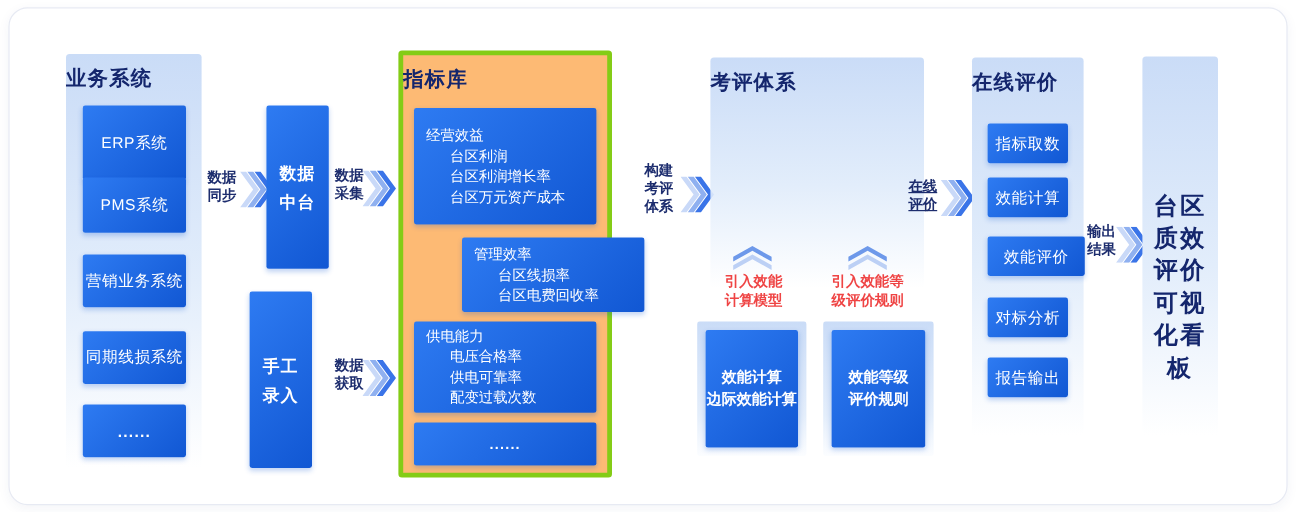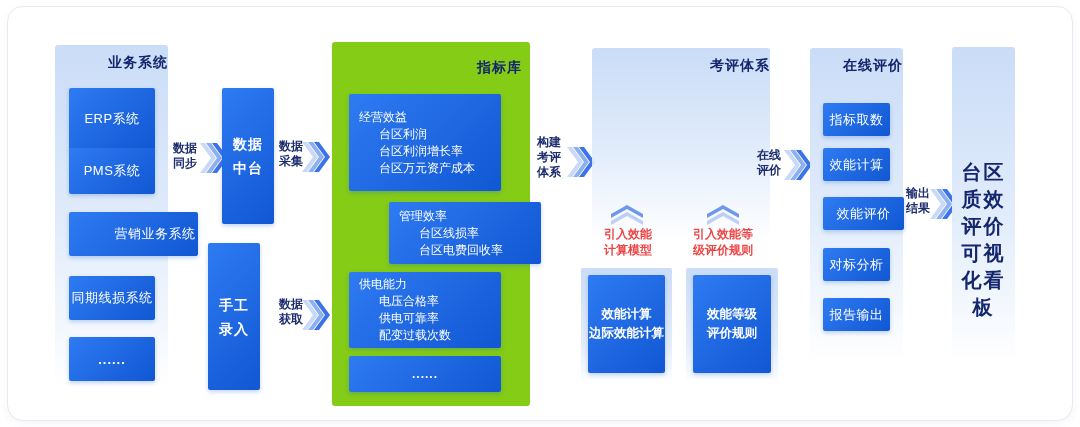--- a/index.html
+++ b/index.html
@@ -12,35 +12,35 @@
     border:1px solid #e7eaf3;border-radius:16px;background:#ffffff;
     box-shadow:0 3px 10px rgba(30,60,120,0.05);
   }
   .pre{white-space:pre-line;}
   
   .fade-panel{
     position:absolute;border-radius:3px;
     background:linear-gradient(180deg,#cadcf7 0%,#e2edfb 55%,rgba(240,247,255,0) 100%);
   }
   .panel-title{
-    font-weight:bold;font-size:14px;color:#14266d;text-align:right;
+    font-weight:bold;font-size:17px;color:#14266d;text-align:left;
     letter-spacing:1px;padding-top:9px;
   }
   
   .blue-box{
     position:absolute;border-radius:2px;color:#ffffff;
     background:linear-gradient(135deg,#2e7bf2 0%,#1157d3 100%);
     display:flex;align-items:center;justify-content:center;text-align:center;
     box-shadow:0 2px 4px rgba(17,87,211,0.25);
   }
   .biz-item{font-size:13px;letter-spacing:0.5px;}
   .pillar{font-size:14px;font-weight:bold;line-height:24px;letter-spacing:1px;}
   
   .indicator-panel{
-    position:absolute;background:#84cc16;border:8px solid #84cc16;border-radius:3px;padding-left:12px;
+    position:absolute;background:#fdba74;border:4px solid #84cc16;border-radius:3px;
   }
   .group-box{
     position:absolute;border-radius:2px;color:#ffffff;
     background:linear-gradient(135deg,#2e7bf2 0%,#1157d3 100%);
     display:flex;flex-direction:column;justify-content:center;
     font-size:12px;line-height:17px;box-shadow:0 2px 4px rgba(17,87,211,0.25);
   }
   .group-title{padding-left:10px;}
   .group-item{padding-left:30px;}
   .group-dots{text-align:center;letter-spacing:1px;font-weight:bold;}
@@ -89,21 +89,21 @@
         <path d="M2 16 L18 7 L34 16 L34 20 L18 11 L2 20 Z" fill="#bcd0f5"></path>
       </g>
     </defs>
   </svg>
 
   <div class="fade-panel" style="left:55px;top:45px;width:113px;height:345px;">
     <div class="panel-title">业务系统</div>
   </div>
   <div class="blue-box biz-item" style="left:69px;top:88px;width:86px;height:62px;">ERP系统</div>
   <div class="blue-box biz-item" style="left:69px;top:148px;width:86px;height:46px;">PMS系统</div>
-  <div class="blue-box biz-item" style="left:69px;top:212px;width:86px;height:44px;padding-left:43px;">营销业务系统</div>
+  <div class="blue-box biz-item" style="left:69px;top:212px;width:86px;height:44px;">营销业务系统</div>
   <div class="blue-box biz-item" style="left:69px;top:276px;width:86px;height:44px;">同期线损系统</div>
   <div class="blue-box biz-item" style="left:69px;top:337px;width:86px;height:44px;font-weight:bold;letter-spacing:1px;">......</div>
 
   <div class="arrow-label pre" style="left:169px;top:141px;width:32px;">数据
 同步</div>
   <svg class="chev" style="left:200px;top:143px;" width="28" height="30" viewBox="0 0 28 30">
       <use href="#chev-right"></use>
     </svg>
 
   <div class="blue-box pillar pre" style="left:222px;top:88px;width:52px;height:136px;">数据
@@ -172,21 +172,21 @@
 
   <div class="sub-halo" style="left:581px;top:268px;width:91px;height:112px;">
     <div class="sub-box pre" style="width:77px;height:98px;">效能计算
 边际效能计算</div>
   </div>
   <div class="sub-halo" style="left:686px;top:268px;width:92px;height:112px;">
     <div class="sub-box pre" style="width:78px;height:98px;">效能等级
 评价规则</div>
   </div>
 
-  <div class="arrow-label pre" style="left:753px;top:148px;width:32px;">在线
+  <div class="arrow-label pre" style="left:753px;top:148px;width:32px;text-decoration:underline;">在线
 评价</div>
   <svg class="chev" style="left:784px;top:150px;" width="28" height="30" viewBox="0 0 28 30">
       <use href="#chev-right"></use>
     </svg>
 
   <div class="fade-panel" style="left:810px;top:48px;width:93px;height:315px;">
     <div class="panel-title">在线评价</div>
     <div class="blue-box online-item" style="left:13px;top:55px;width:67px;height:33px;">指标取数</div>
     <div class="blue-box online-item" style="left:13px;top:100px;width:67px;height:33px;">效能计算</div>
     <div class="blue-box online-item" style="left:13px;top:149px;width:81px;height:33px;">效能评价</div>

